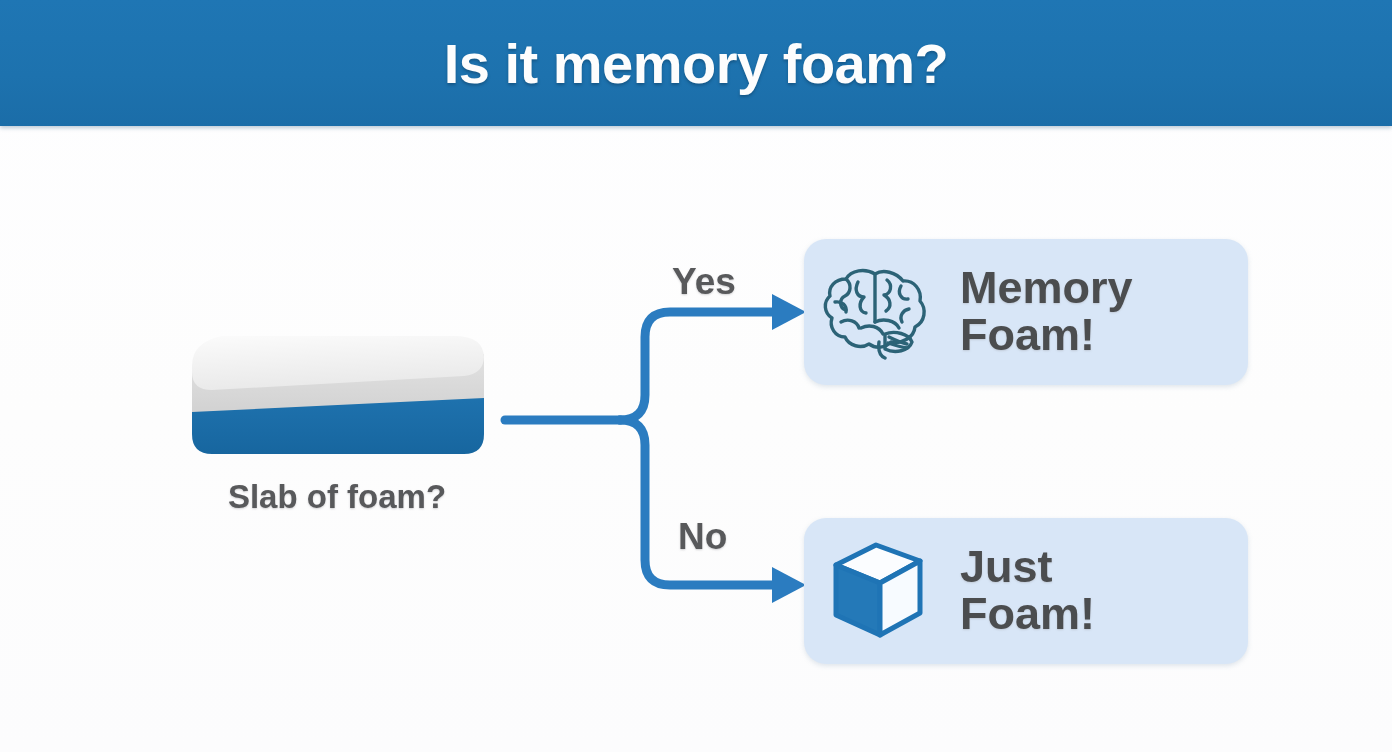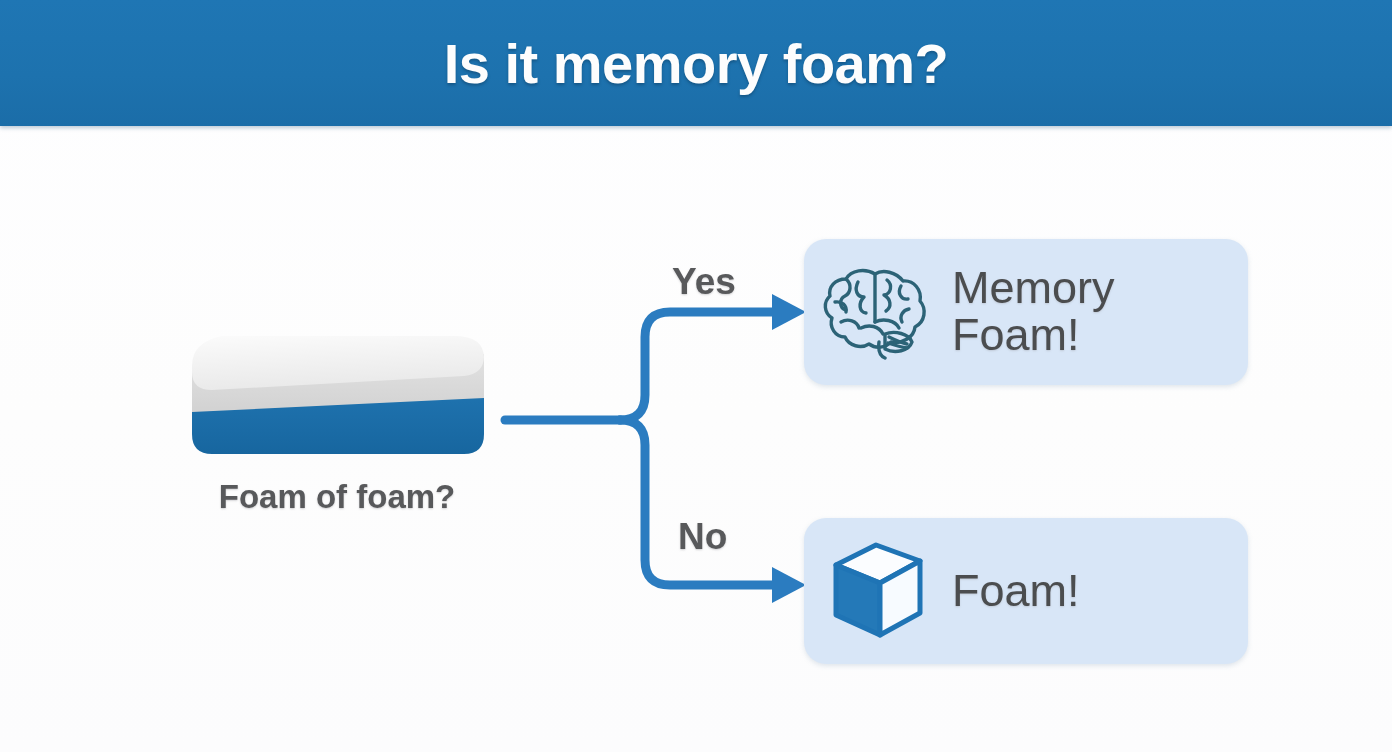--- a/index.html
+++ b/index.html
@@ -125,24 +125,25 @@
   .card-icon {
     flex: 0 0 auto;
     width: 148px;
     display: flex;
     align-items: center;
     justify-content: center;
   }
   .card-text {
     flex: 1 1 auto;
     font-size: 45px;
-    font-weight: normal;
+    font-weight: bold;
     line-height: 1.04;
     color: #4b4d4f;
     text-shadow: 0 1px 2px rgba(150, 150, 155, 0.35);
+    margin-left: 8px;
   }
   .card-text .line { display: block; }
 </style>
 </head>
 <body>
 
 <div id="infographic">
 
   <div id="header-band">
     <div id="header-title">Is it memory foam?</div>
@@ -183,21 +184,21 @@
             <stop offset="100%" stop-color="#17669f"></stop>
           </linearGradient>
         </defs>
 
         <path d="M 10 62 L 10 106 Q 10 126 30 126 L 282 126 Q 302 126 302 106 L 302 50 Z" fill="url(#gradBottom)"></path>
 
         <path d="M 10 40 L 10 84 L 302 70 L 302 26 Z" fill="url(#gradMid)"></path>
 
         <path d="M 40 8 L 272 8 Q 302 8 302 30 L 302 28 Q 302 46 282 48 L 30 62 Q 10 62 10 44 L 10 38 Q 10 14 40 8 Z" fill="url(#gradTop)"></path>
       </svg>
-      <div id="slab-label">Foam of foam?</div>
+      <div id="slab-label">Slab of foam?</div>
     </div>
 
     <div class="outcome-card" id="card-memory-foam">
       <div class="card-icon">
         <svg width="114" height="96" viewBox="0 0 114 96">
           <g fill="none" stroke="#2c6377" stroke-width="3.4" stroke-linecap="round" stroke-linejoin="round">
 
             <path d="M 54 10
                      C 44 4, 30 6, 25 15
                      C 14 15, 7 23, 9 32
@@ -243,18 +244,19 @@
         <svg width="100" height="104" viewBox="0 0 100 104">
 
           <polygon points="8,26 48,6 92,22 52,44" fill="#fbfdff" stroke="#1f74b5" stroke-width="5" stroke-linejoin="round"></polygon>
 
           <polygon points="8,26 52,44 52,96 8,76" fill="#2479b8" stroke="#1f74b5" stroke-width="5" stroke-linejoin="round"></polygon>
 
           <polygon points="52,44 92,22 92,74 52,96" fill="#f7fbff" stroke="#1f74b5" stroke-width="5" stroke-linejoin="round"></polygon>
         </svg>
       </div>
       <div class="card-text">
+        <span class="line">Just</span>
         <span class="line">Foam!</span>
       </div>
     </div>
 
   </div>
 </div>
 
 </body></html>

